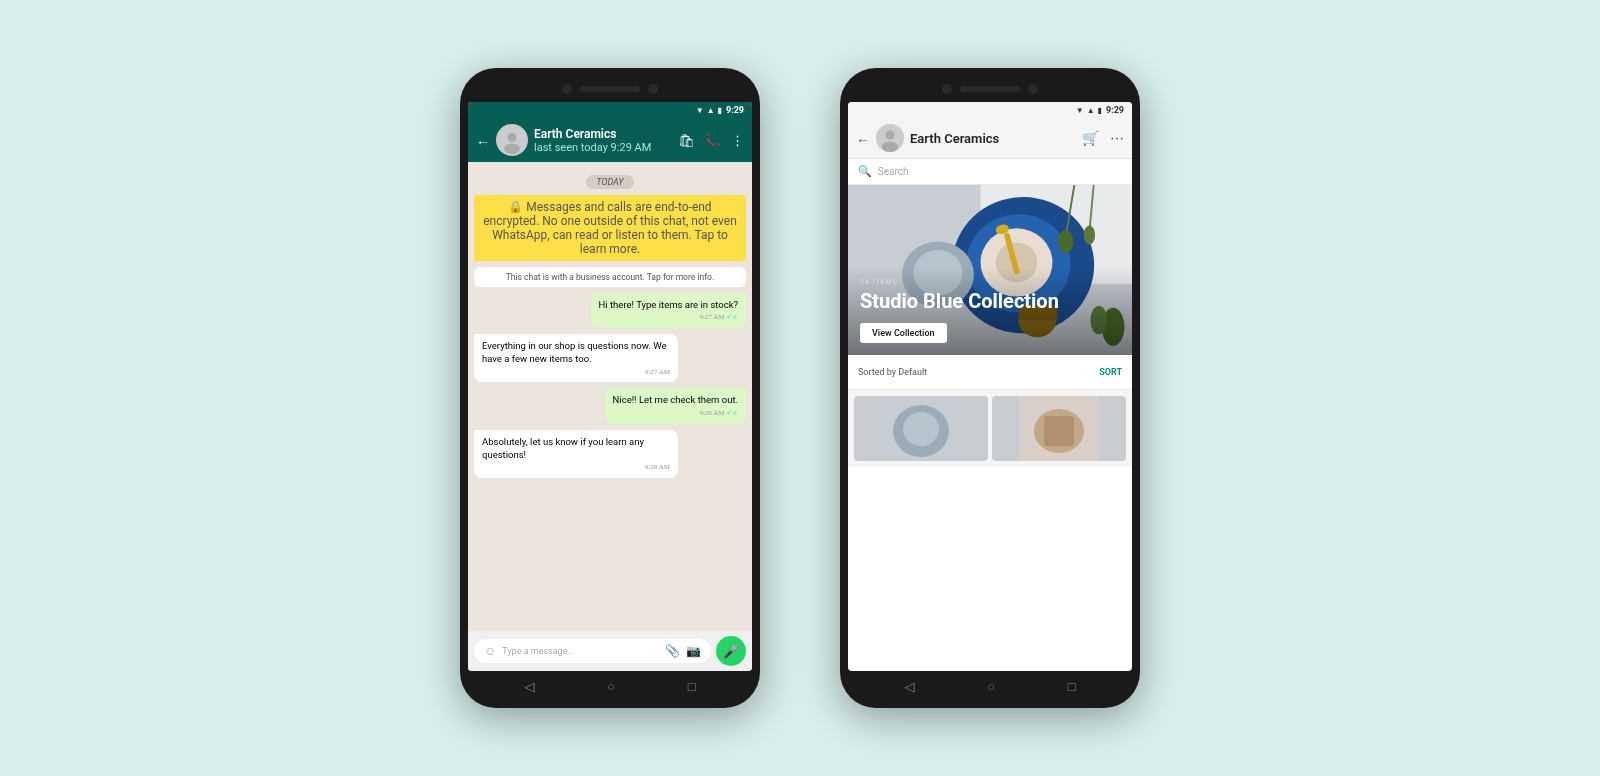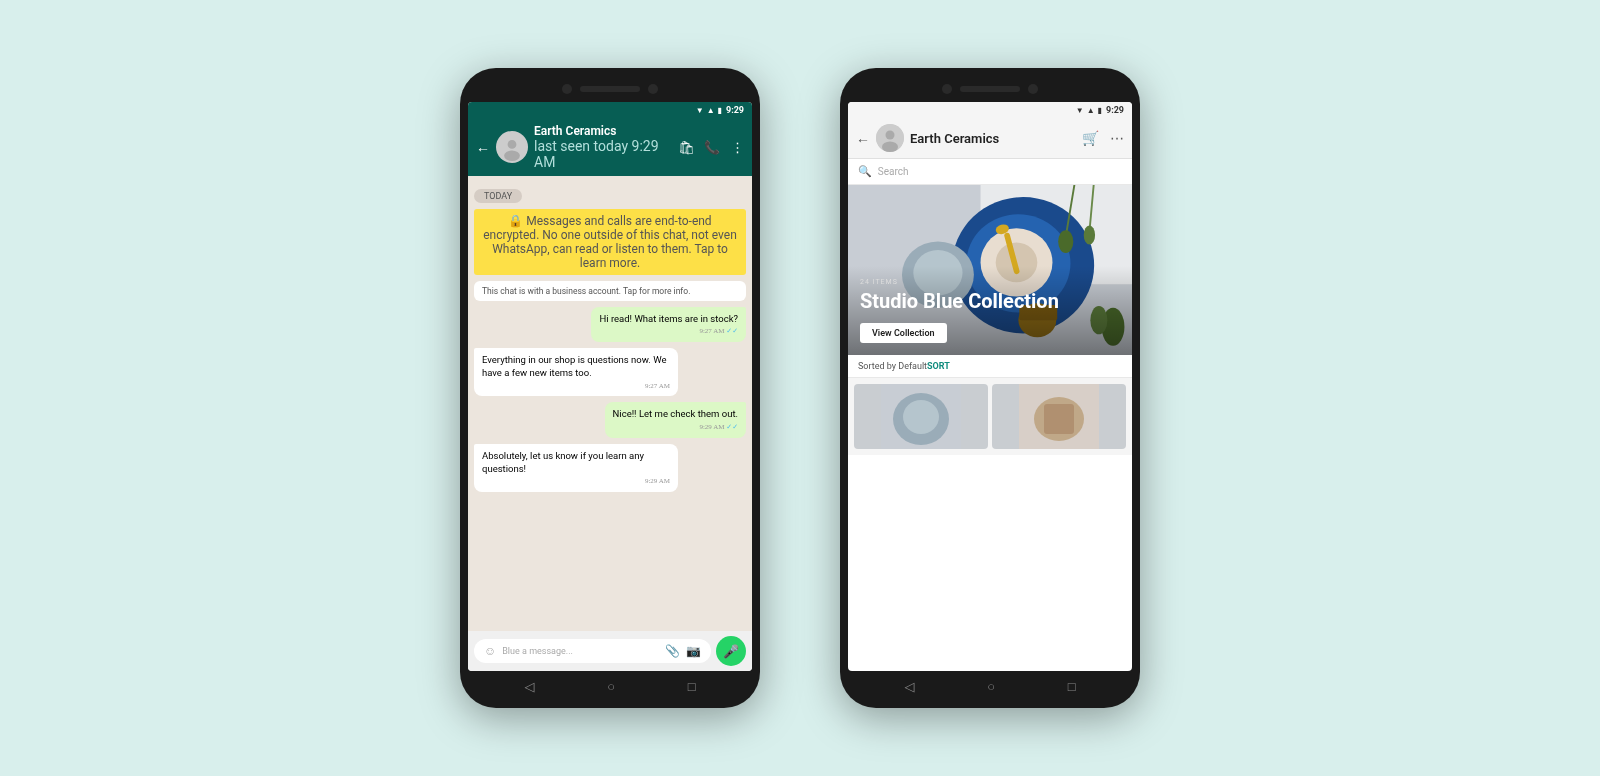--- a/index.html
+++ b/index.html
@@ -110,21 +110,21 @@
     }
     .wa-avatar svg { width: 28px; height: 28px; }
     .wa-info { flex: 1; }
     .wa-name {
       color: #fff;
       font-size: 12px;
       font-weight: 600;
     }
     .wa-status {
       color: #b2dfdb;
-      font-size: 14px;
+      font-size: 11px;
     }
     .wa-header-icons {
       display: flex;
       gap: 10px;
       align-items: center;
     }
     .wa-header-icon {
       color: #fff;
       font-size: 13px;
     }
@@ -133,21 +133,22 @@
     .chat-body {
       flex: 1;
       background: #ece5dd;
       overflow: hidden;
       display: flex;
       flex-direction: column;
       padding: 8px 6px;
       gap: 6px;
     }
     .chat-date-label {
-      text-align: left;
+      text-align: center;
+      font-style: italic;
     }
     .chat-date-pill {
       display: inline-block;
       background: #d5ccc4;
       border-radius: 10px;
       padding: 2px 10px;
       font-size: 9px;
       color: #555;
     }
     .chat-system-msg {
@@ -157,20 +158,21 @@
       font-size: 12px;
       color: #555;
       text-align: center;
     }
     .chat-system-msg2 {
       background: #fff;
       border-radius: 6px;
       padding: 5px 8px;
       font-size: 8.5px;
       color: #555;
+      text-align: center;
     }
     .bubble-row {
       display: flex;
     }
     .bubble-row.sent { justify-content: flex-end; }
     .bubble-row.received { justify-content: flex-start; }
     .bubble {
       max-width: 75%;
       padding: 5px 8px;
       border-radius: 8px;
@@ -312,22 +314,23 @@
       font-size: 9px;
       font-weight: 600;
       padding: 5px 12px;
       border-radius: 3px;
       cursor: pointer;
     }
 
     
     .sort-bar {
       display: flex;
-      align-items: center;
-      padding: 6px 10px;
+      justify-content: space-between;
+      align-items: center;
+      padding: 12px 10px;
       border-bottom: 1px solid #e8e8e8;
       background: #fff;
     }
     .sort-label { font-size: 9px; color: #555; }
     .sort-btn { font-size: 9px; color: #128c7e; font-weight: 700; cursor: pointer; }
 
     
     .product-grid {
       display: flex;
       gap: 4px;
@@ -403,21 +406,21 @@
       </div>
       <div class="chat-system-msg">
         🔒 Messages and calls are end-to-end encrypted. No one outside of this chat, not even WhatsApp, can read or listen to them. Tap to learn more.
       </div>
       <div class="chat-system-msg2">
         This chat is with a business account. Tap for more info.
       </div>
 
       <div class="bubble-row sent">
         <div class="bubble sent">
-          <span>Hi read! What items are in stock?</span>
+          <span>Hi there! Type items are in stock?</span>
           <div class="bubble-time">9:27 AM <span class="tick">✓✓</span></div>
         </div>
       </div>
       <div class="bubble-row received">
         <div class="bubble received">
           <span>Everything in our shop is questions now. We have a few new items too.</span>
           <div class="bubble-time">9:27 AM</div>
         </div>
       </div>
       <div class="bubble-row sent">
@@ -430,21 +433,21 @@
         <div class="bubble received">
           <span>Absolutely, let us know if you learn any questions!</span>
           <div class="bubble-time">9:29 AM</div>
         </div>
       </div>
     </div>
 
     <div class="chat-input-bar">
       <div class="chat-input-box">
         <span class="chat-input-icon">☺</span>
-        <span style="flex:1;color:#aaa;font-size:9px;">Blue a message...</span>
+        <span style="flex:1;color:#aaa;font-size:9px;">Type a message...</span>
         <div class="chat-input-icons">
           <span class="chat-input-icon">📎</span>
           <span class="chat-input-icon">📷</span>
         </div>
       </div>
       <div class="chat-mic-btn">🎤</div>
     </div>
   </div>
 
   <div class="phone-nav">

